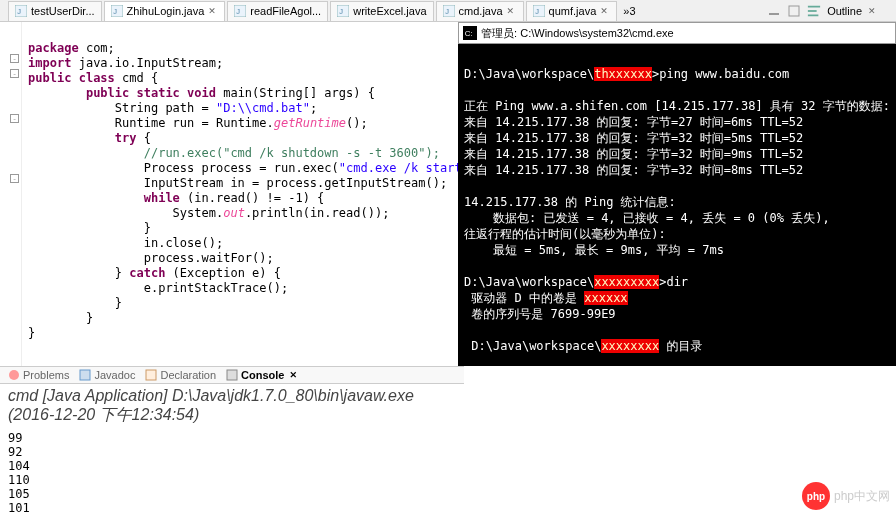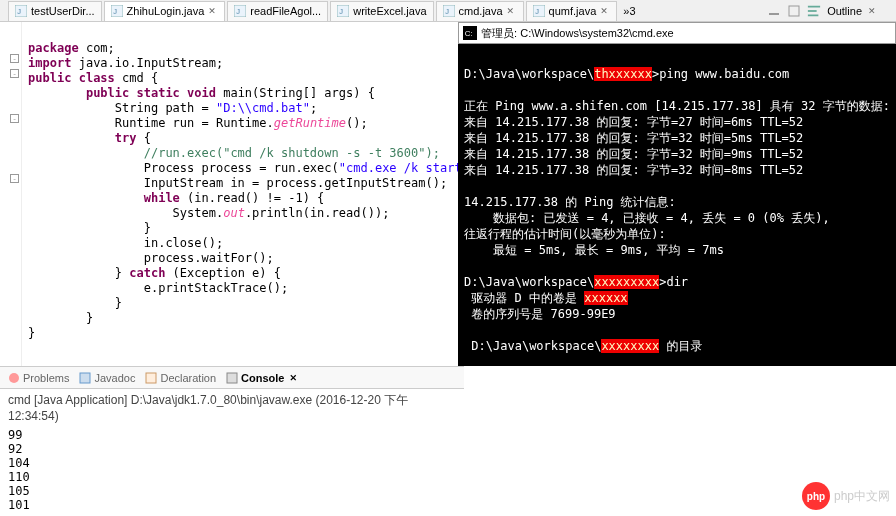--- a/index.html
+++ b/index.html
@@ -30,21 +30,21 @@
 .term-title-icon { width:14px;height:14px;margin-right:4px; }
 .term-body { padding:6px; white-space:pre; overflow:hidden; }
 .redact { background:#e00; color:#fef9c3; }
 
 
 .bottom { height:150px; border-top:1px solid #ccc; display:flex; position:absolute; bottom:0; left:0; width:464px; flex-direction:column; background:#fff; }
 .btabs { height:22px; display:flex; align-items:center; gap:10px; padding:2px 8px; border-bottom:1px solid #ccc; background:#f8f8f8; }
 .btab { display:flex; align-items:center; gap:3px; color:#666; cursor:pointer; }
 .btab.active { color:#000; font-weight:bold; }
 .btab-close { margin-left:2px; font-size:9px; }
-.console-header { padding:3px 8px; font-size:12px; color:#444; }
+.console-header { padding:3px 8px; font-size:16px; color:#444;font-style:italic; }
 .console-out { padding:2px 8px; font-family:Consolas,monospace; font-size:12px; line-height:14px; }
 
 .watermark { position:absolute; right:6px; bottom:6px; font-size:12px; color:#ccc; font-family:Arial; z-index:99; display:flex; align-items:center; gap:4px;}
 .watermark-logo { width:28px;height:28px;border-radius:14px;background:#f33;color:#fff;display:flex;align-items:center;justify-content:center;font-size:10px;font-weight:bold;}
 
 svg { display:block; }
 </style>
 </head>
 <body>
 

